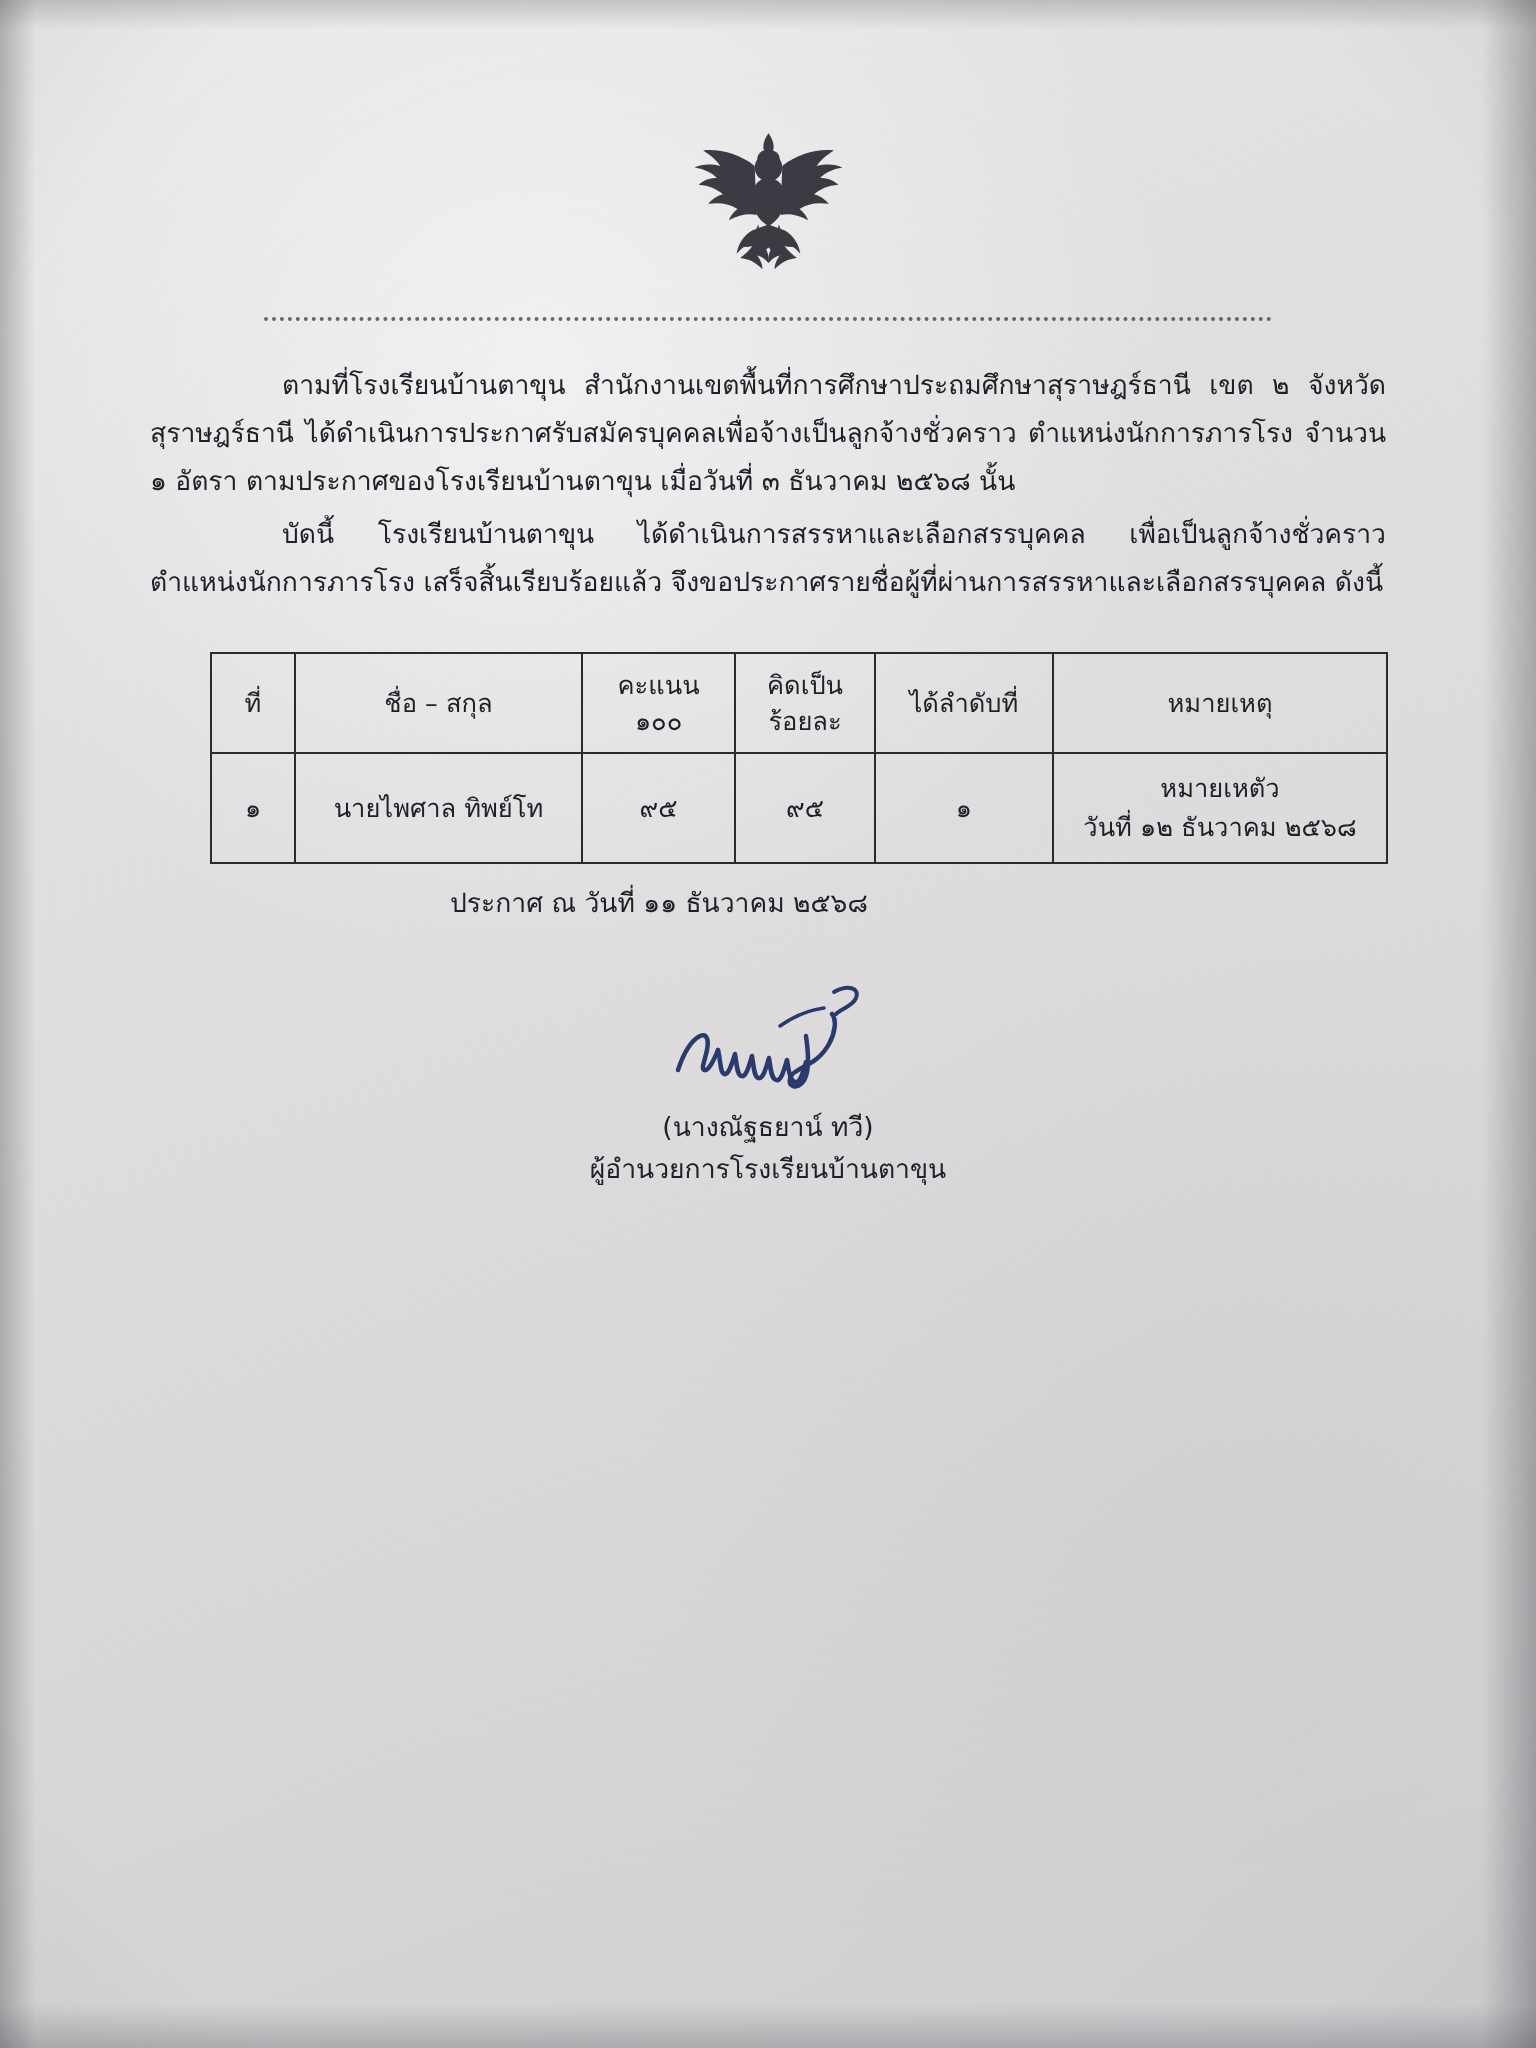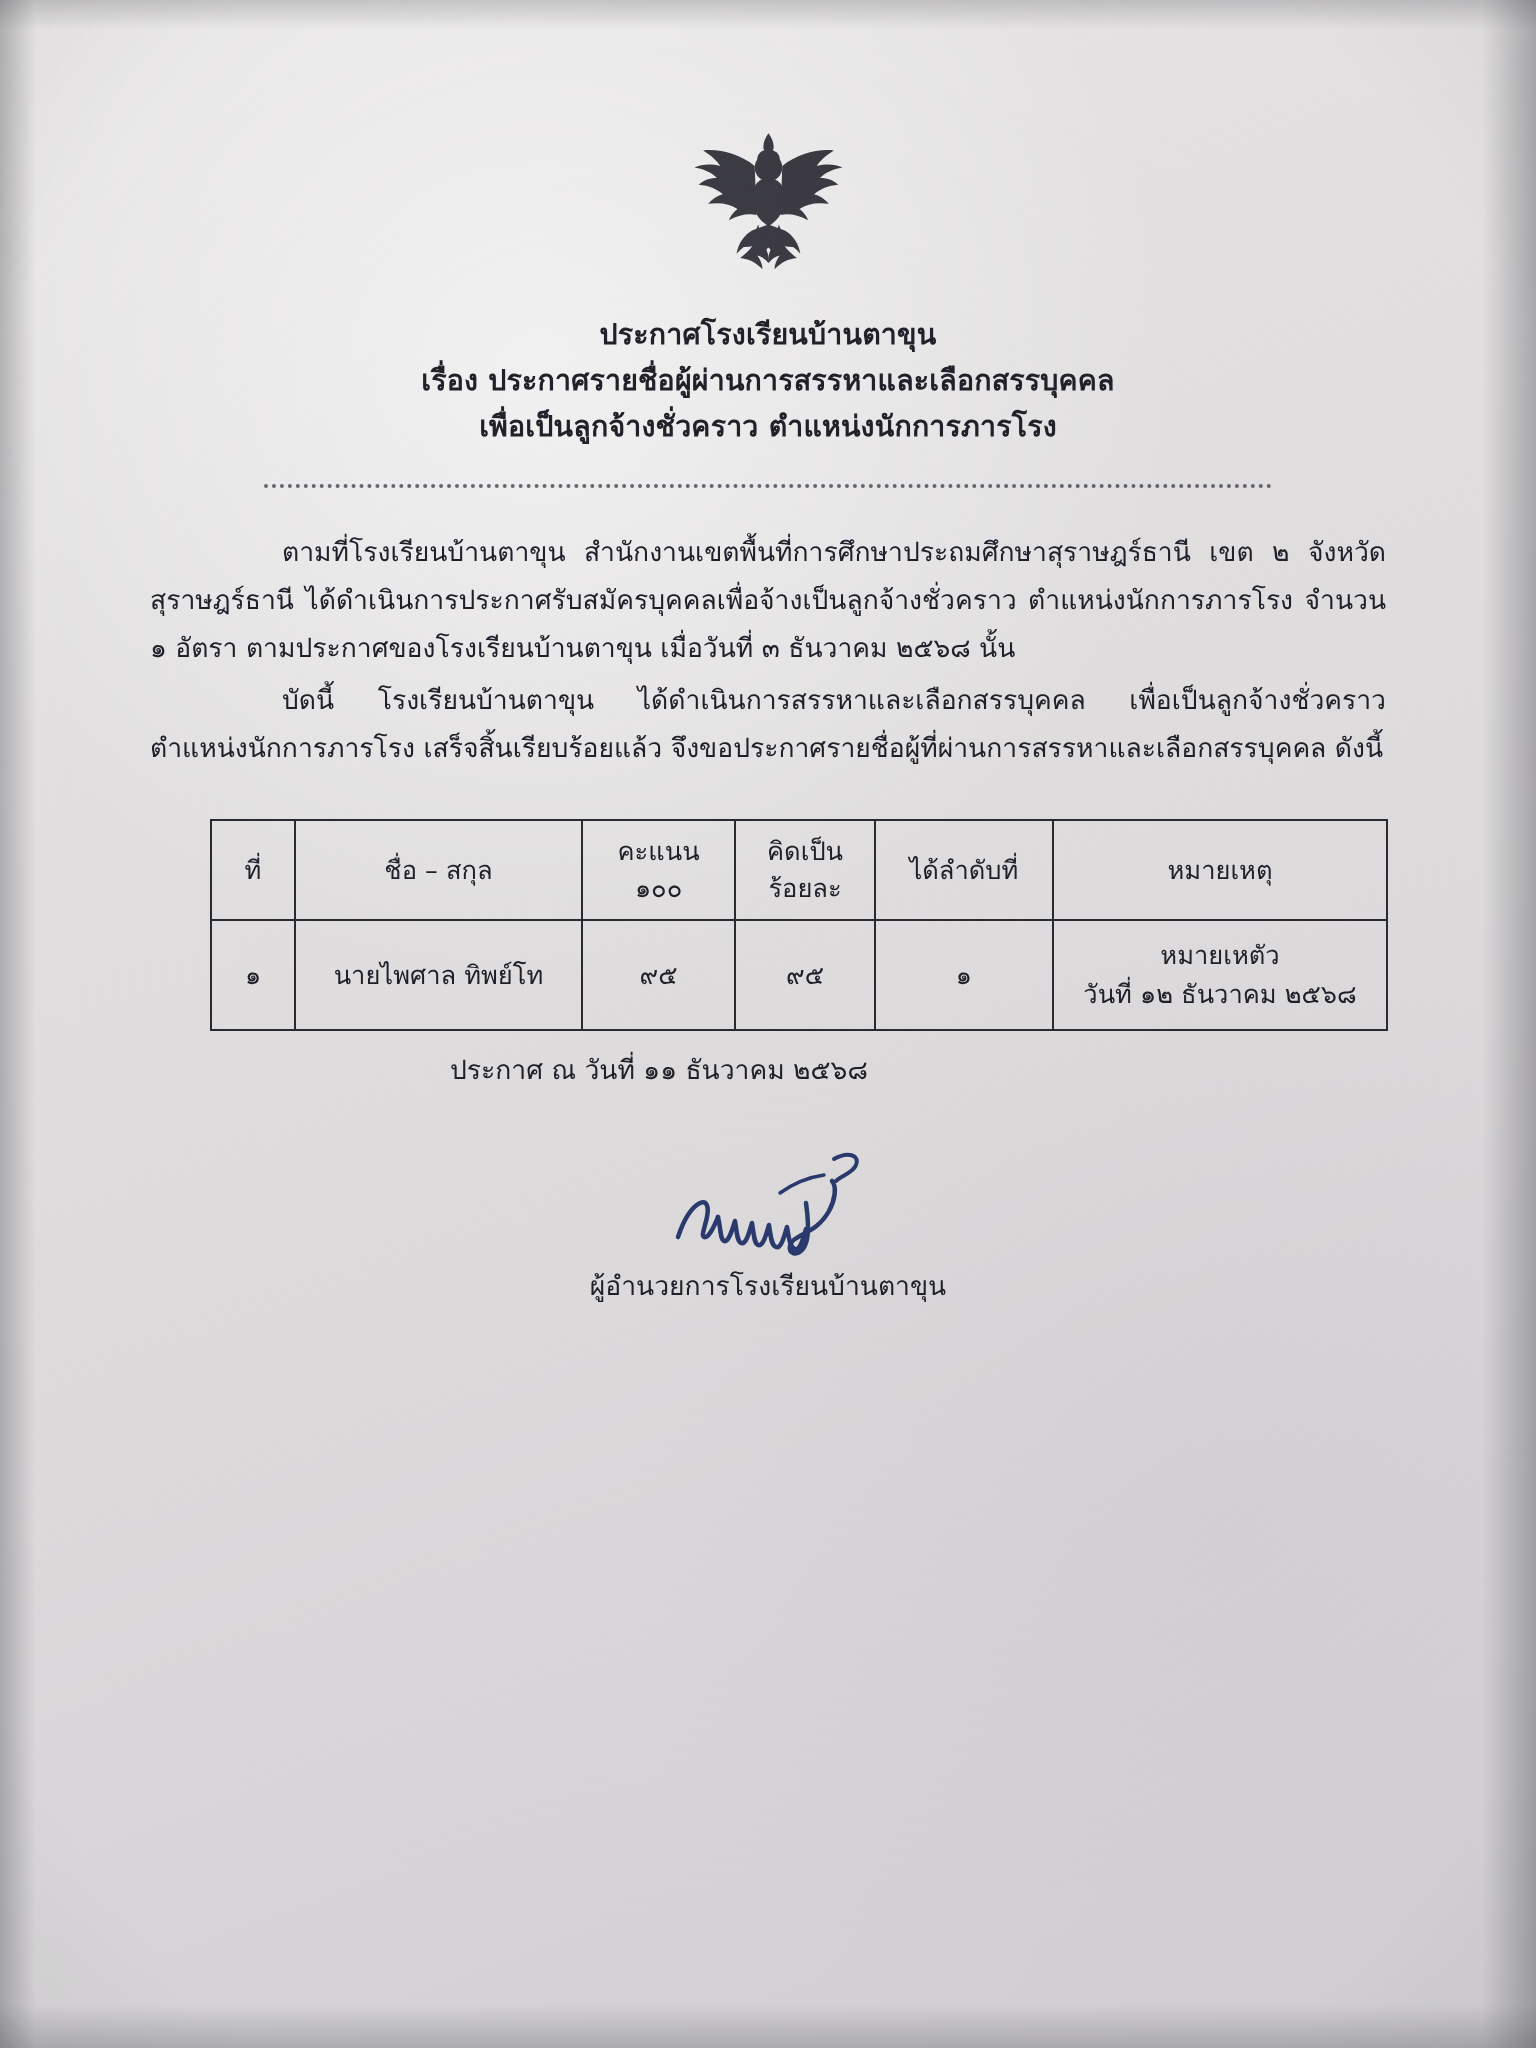--- a/index.html
+++ b/index.html
@@ -217,25 +217,20 @@
           <path d="M118 72 c10 2 18 8 24 16 c-9-3-17-3-24 0z"></path>
 
           <path d="M88 112 c-4 12-12 20-22 26 c11 1 20-1 27-6z"></path>
           <path d="M112 112 c4 12 12 20 22 26 c-11 1-20-1-27-6z"></path>
           <path d="M100 112 c6 10 8 22 6 34 c-4-6-7-9-12-11 c5 8 7 14 6 22 c-4-5-8-8-13-9 c4 6 6 10 6 16 c-8-8-16-12-26-13 c8-6 14-12 18-20 c-9 3-16 8-22 15 c2-12 8-21 18-27z"></path>
           <path d="M100 112 c-6 10-8 22-6 34 c4-6 7-9 12-11 c-5 8-7 14-6 22 c4-5 8-8 13-9 c-4 6-6 10-6 16 c8-8 16-12 26-13 c-8-6-14-12-18-20 c9 3 16 8 22 15 c-2-12-8-21-18-27z"></path>
         </g>
       </svg>
     </div>
 
-    <div class="title-block">
-      <div>ประกาศโรงเรียนบ้านตาขุน</div>
-      <div>เรื่อง  ประกาศรายชื่อผู้ผ่านการสรรหาและเลือกสรรบุคคล</div>
-      <div>เพื่อเป็นลูกจ้างชั่วคราว  ตำแหน่งนักการภารโรง</div>
-    </div>
 
     <div class="divider"></div>
 
     <div class="body">
       <p class="indent">ตามที่โรงเรียนบ้านตาขุน  สำนักงานเขตพื้นที่การศึกษาประถมศึกษาสุราษฎร์ธานี  เขต ๒ จังหวัดสุราษฎร์ธานี ได้ดำเนินการประกาศรับสมัครบุคคลเพื่อจ้างเป็นลูกจ้างชั่วคราว ตำแหน่งนักการภารโรง จำนวน ๑ อัตรา ตามประกาศของโรงเรียนบ้านตาขุน เมื่อวันที่ ๓ ธันวาคม  ๒๕๖๘ นั้น</p>
       <p class="indent">บัดนี้ โรงเรียนบ้านตาขุน  ได้ดำเนินการสรรหาและเลือกสรรบุคคล เพื่อเป็นลูกจ้างชั่วคราว ตำแหน่งนักการภารโรง เสร็จสิ้นเรียบร้อยแล้ว จึงขอประกาศรายชื่อผู้ที่ผ่านการสรรหาและเลือกสรรบุคคล ดังนี้</p>
     </div>
 
     <div class="table-wrap">
       <table class="result">
@@ -286,17 +281,18 @@
         <svg width="260" height="120" viewBox="0 0 260 120" aria-hidden="true">
           <g fill="none" stroke="#2b3a6d" stroke-linecap="round" stroke-linejoin="round">
             <path d="M176 14 c14-8 26-4 22 6 c-3 8-14 10-20 16" stroke-width="4"></path>
             <path d="M20 92 c6-18 14-30 22-34 c7-3 9 4 7 14 c-2 10-6 18-3 20 c4 2 10-10 14-20" stroke-width="4.5"></path>
             <path d="M60 72 c3 12 2 22 6 24 c4 2 8-10 11-20 c2 12 2 20 6 22 c5 2 8-10 11-20 c2 12 2 20 6 22 c5 2 8-10 11-20 c2 12 2 20 7 22 c5 2 8-10 11-20 c2 12 3 20 8 22 c5 2 8-10 11-20" stroke-width="4.5"></path>
             <path d="M148 58 c2 14 3 26 1 36 c-2 10-8 16-14 14 c-5-2-4-10 2-14 c10-7 24-10 34-28 c6-11 8-24 3-30" stroke-width="4.5"></path>
             <path d="M122 48 c14-10 30-16 44-18" stroke-width="3.5"></path>
           </g>
         </svg>
       </div>
+      <div class="sign-name">(นางณัฐธยาน์  ทวี)</div>
       <div class="sign-pos">ผู้อำนวยการโรงเรียนบ้านตาขุน</div>
     </div>
 
   </div>
 </div>
 
 </body></html>

